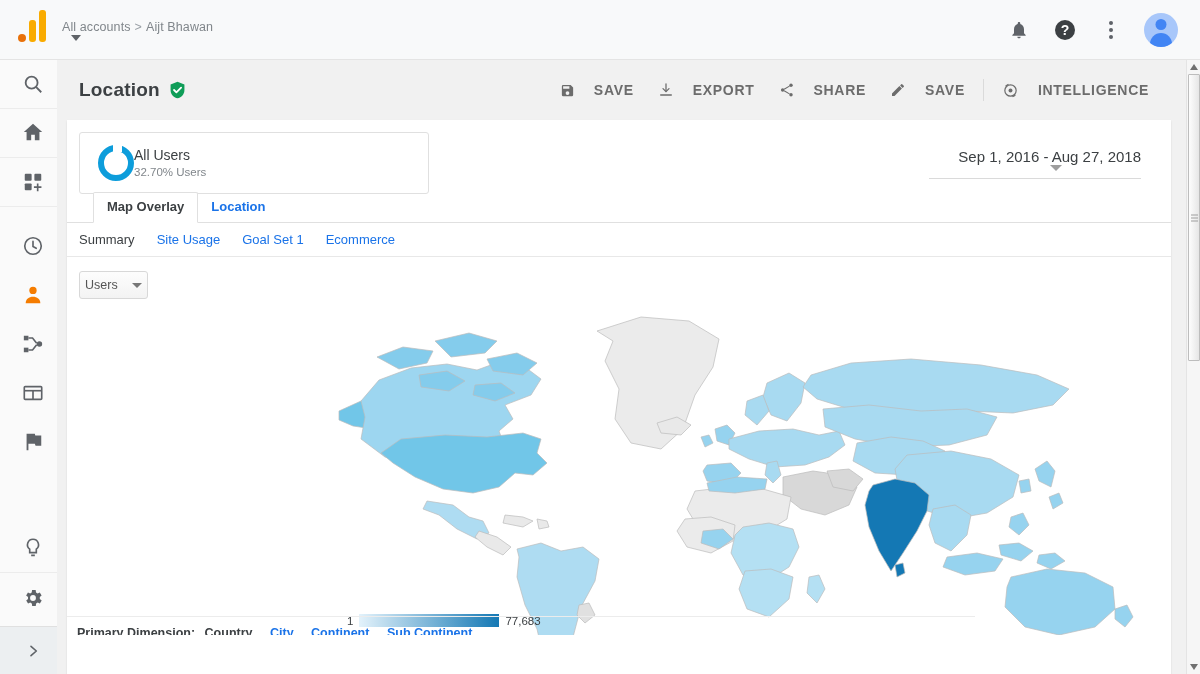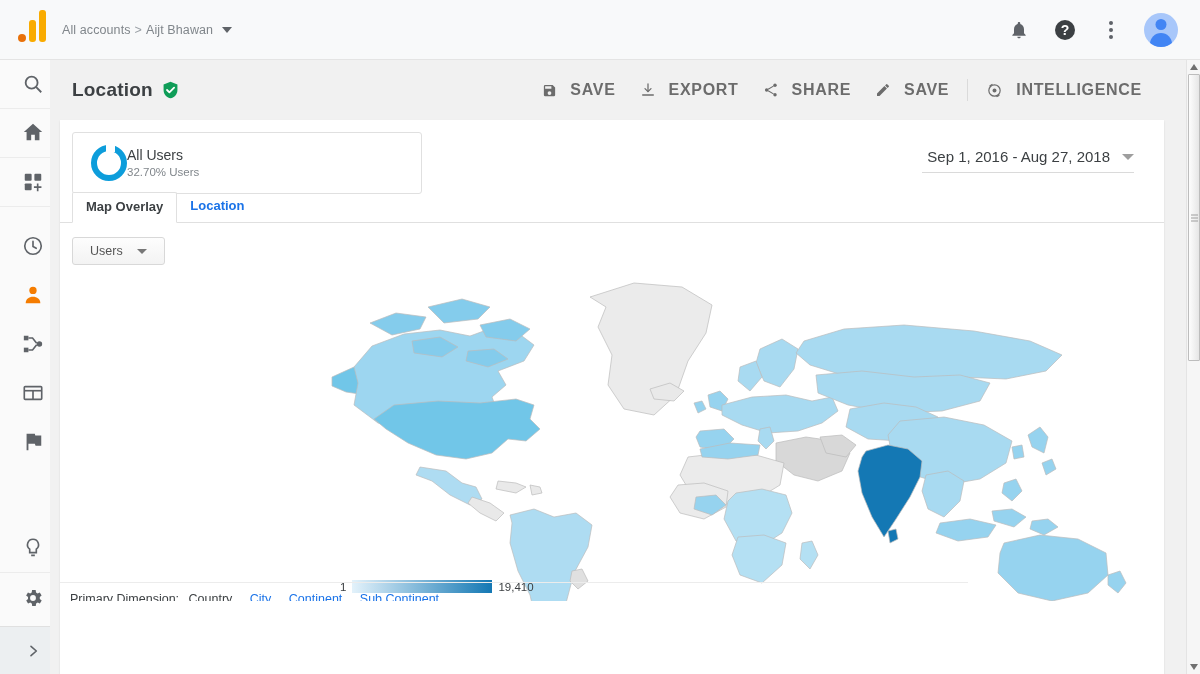--- a/index.html
+++ b/index.html
@@ -20,21 +20,21 @@
              justify-content: center; padding-bottom: 18px; }
   .ga-logo .bar { width: 7px; border-radius: 3px; margin-right: 3px; display:inline-block;}
   .ga-logo .b1 { height: 9px;  background: #f9ab00; }
   .ga-logo .b2 { height: 20px; background: #f9ab00; }
   .ga-logo .b3 { height: 28px; background: #e8710a; }
   .ga-logo .dotbar { display:flex; align-items: flex-end; }
   .ga-logo .b1 { background:#e8710a; border-radius: 50%; width:8px; height:8px;}
   .ga-logo .b2 { background:#f9ab00; height: 22px; }
   .ga-logo .b3 { background:#f9ab00; height: 32px; }
 
-  .title-block { display: flex; flex-direction: row; justify-content: center;
+  .title-block { display: flex; flex-direction: column; justify-content: center;
                  margin-left: -4px; }
   .breadcrumb { font-size: 12.5px; color: #80868b; line-height: 16px; letter-spacing: .1px;}
   .breadcrumb .sep { margin: 0 4px; color:#9aa0a6; }
   .prop-title { font-size: 21px; color: #3c4043; line-height: 27px;
                 display: flex; align-items: center; letter-spacing: .1px;}
   .caret { display:inline-block; width:0;height:0; margin-left:9px;
            border-left: 5px solid transparent; border-right: 5px solid transparent;
            border-top: 6px solid #5f6368; }
 
   .topbar-actions { margin-left: auto; display: flex; align-items: center;
@@ -55,32 +55,32 @@
               justify-content:center; cursor:pointer; color:#5f6368; }
   .nav-sep { border-bottom: 1px solid #ececec; }
   .nav-item.active { color: #f57c00; }
   .nav-expand { position:absolute; bottom:0; left:0; width:66px; height:48px;
                 background:#eceff1; display:flex; align-items:center;
                 justify-content:center; color:#5f6368; cursor:pointer;
                 border-top:1px solid #e0e0e0;}
   .nav-gap { height: 14px; }
 
   
-  .main { position:absolute; top:60px; left:50px; width:1122px; height:614px;
+  .main { position:absolute; top:60px; left:57px; width:1122px; height:614px;
           background:#f1f1f1; overflow:hidden; }
 
   .page-head { height: 60px; display:flex; align-items:center; padding: 0 0 0 22px; }
   .page-title { font-size: 19px; color:#3c4043; font-weight:bold; display:flex;
                 align-items:center; letter-spacing:.2px;}
   .shield { width:17px;height:18px; margin-left:9px; }
 
   .head-actions { margin-left:auto; display:flex; align-items:center;
                   padding-right: 18px; gap: 0; }
-  .hact { display:flex; align-items:center; gap:13px; padding: 0 12px; cursor:pointer;
-          font-size:16px; letter-spacing:.7px; color:#6c6c6c; font-weight:bold;}
+  .hact { display:flex; align-items:center; gap:19px; padding: 0 12px; cursor:pointer;
+          font-size:14px; letter-spacing:.7px; color:#6c6c6c; font-weight:bold;}
   .hact svg { flex: none; }
   .hact-div { width:1px; height:22px; background:#dadada; margin: 0 6px; }
 
   
   .card { position:absolute; top:60px; left:10px; width:1104px; height: 614px;
           background:#fff; box-shadow: 0 1px 2px rgba(0,0,0,.10); }
 
   .segbar { height: 72px; padding: 12px 12px 0 12px; display:flex; align-items:flex-start; }
   .segment {
     width: 350px; height: 62px; border:1px solid #e0e0e0; border-radius:3px;
@@ -97,59 +97,59 @@
              display:flex; align-items:center; padding-left:18px; margin-left:16px;
              cursor:pointer; }
   .ring-grey { width:32px;height:32px;border-radius:50%; border:5px solid #e0e0e0;
                position:relative; flex:none;}
   .ring-grey::after{content:""; position:absolute; top:-6px; left:8px; width:8px;height:7px;
                background:#fff;}
   .add-seg-label { margin-left:16px; font-size:14px; color:#5f6368; }
 
   .daterange { margin-left:auto; margin-right: 18px; margin-top: 16px;
                display:flex; flex-direction:column; align-items:flex-end; cursor:pointer;}
-  .daterange-row { display:flex; align-items:center; font-size:15px; color:#3c4043; }
+  .daterange-row { display:flex; align-items:center; font-size:15px; color:#3c4043;flex-direction:column; }
   .dr-caret { width:0;height:0;margin-left:12px;
               border-left:6px solid transparent;border-right:6px solid transparent;
               border-top:6px solid #9e9e9e;}
   .dr-underline { height:1px; background:#dadada; width:212px; margin-top:7px;}
 
   
-  .tabs { height: 31px; padding-left: 12px; display:flex; align-items:flex-start;
+  .tabs { height: 31px; padding-left: 26px; display:flex; align-items:center;
           border-bottom:1px solid #e0e0e0; }
   .tab { font-size:13px; padding: 6px 13px 7px 13px; cursor:pointer; color:#1a73e8;
          font-weight:bold; line-height:16px;}
   .tab.active { color:#3c4043; background:#fff; border:1px solid #e0e0e0;
                 border-bottom:1px solid #fff; margin-bottom:-1px; border-radius:2px 2px 0 0;}
 
   .subtabs { height: 34px; padding-left: 12px; display:flex; align-items:center;
              border-bottom:1px solid #e8e8e8; gap: 22px;}
   .subtab { font-size:13px; color:#1a73e8; cursor:pointer; }
   .subtab.active { color:#3c4043; }
 
   
   .metricbar { padding: 14px 0 0 12px; }
   .metric-btn { display:inline-flex; align-items:center; gap:14px;
-                border:1px solid #d8d8d8; border-radius:3px; padding: 6px 17px;
+                border:1px solid #d8d8d8; border-radius:3px; padding: 6px 5px;
                 background: linear-gradient(#fdfdfd,#f3f3f3); font-size:12.5px;
                 color:#555; cursor:pointer; }
   .mb-caret { width:0;height:0;border-left:5px solid transparent;
               border-right:5px solid transparent;border-top:5px solid #777;}
 
   
   .mapwrap { position:relative; width:1104px; height: 330px; margin-top: 6px; }
   .map-svg { position:absolute; left: 0; top: 0; }
   .legend { position:absolute; left: 280px; bottom: 8px; display:flex;
             align-items:center; gap:6px; }
   .legend-min, .legend-max { font-size:11.5px; color:#3c4043; }
   .legend-bar { width:140px; height:13px;
                 background: linear-gradient(to right,#e3f2fb,#1478b4); }
 
   .bottom-strip { position:absolute; left:0; bottom:0; width:908px; height:19px;
-                  border-top:1px solid #ececec; overflow:hidden; }
+                  border-top:1px solid #ececec; overflow:hidden;font-weight:bold; }
   .bottom-strip-inner { font-size:12.5px; padding-left:10px; padding-top:9px;
                         color:#3c4043; white-space:nowrap; }
   .bottom-strip-inner .lnk { color:#1a73e8; margin-left:14px; }
   .bottom-strip-inner .lbl { margin-right:6px; }
 
   
   .scrollbar { position:absolute; top:60px; right:0; width:14px; height:614px;
                background:#f6f6f6; border-left:1px solid #e4e4e4;}
   .sb-arrow { width:14px;height:14px; display:flex;align-items:center;
               justify-content:center; cursor:pointer;}
@@ -352,20 +352,26 @@
 
       <div class="tabs">
         <div class="tab active">
           <span>Map Overlay</span>
         </div>
         <div class="tab">
           <span>Location</span>
         </div>
       </div>
 
+      <div class="subtabs">
+        <div class="subtab active">Summary</div>
+        <div class="subtab">Site Usage</div>
+        <div class="subtab">Goal Set 1</div>
+        <div class="subtab">Ecommerce</div>
+      </div>
 
       <div class="metricbar">
         <div class="metric-btn">
           <span>Users</span>
           <span class="mb-caret"></span>
         </div>
       </div>
 
       <div class="mapwrap">
         <svg class="map-svg" width="1104" height="330" viewBox="0 0 1104 330">
@@ -447,21 +453,21 @@
 
             <path d="M678 266 l26 -2 22 8 -4 22 -20 18 -22 -8 -8 -20z" fill="#b4e0f3"></path>
 
             <path d="M742 272 l10 -2 6 14 -8 14 -10 -10z" fill="#b4e0f3"></path>
           </g>
         </svg>
 
         <div class="legend">
           <span class="legend-min">1</span>
           <span class="legend-bar"></span>
-          <span class="legend-max">19,410</span>
+          <span class="legend-max">77,683</span>
         </div>
 
         <div class="bottom-strip">
           <div class="bottom-strip-inner">
             <span class="lbl">Primary Dimension:</span>
             <span>Country</span>
             <span class="lnk">City</span>
             <span class="lnk">Continent</span>
             <span class="lnk">Sub Continent</span>
           </div>

